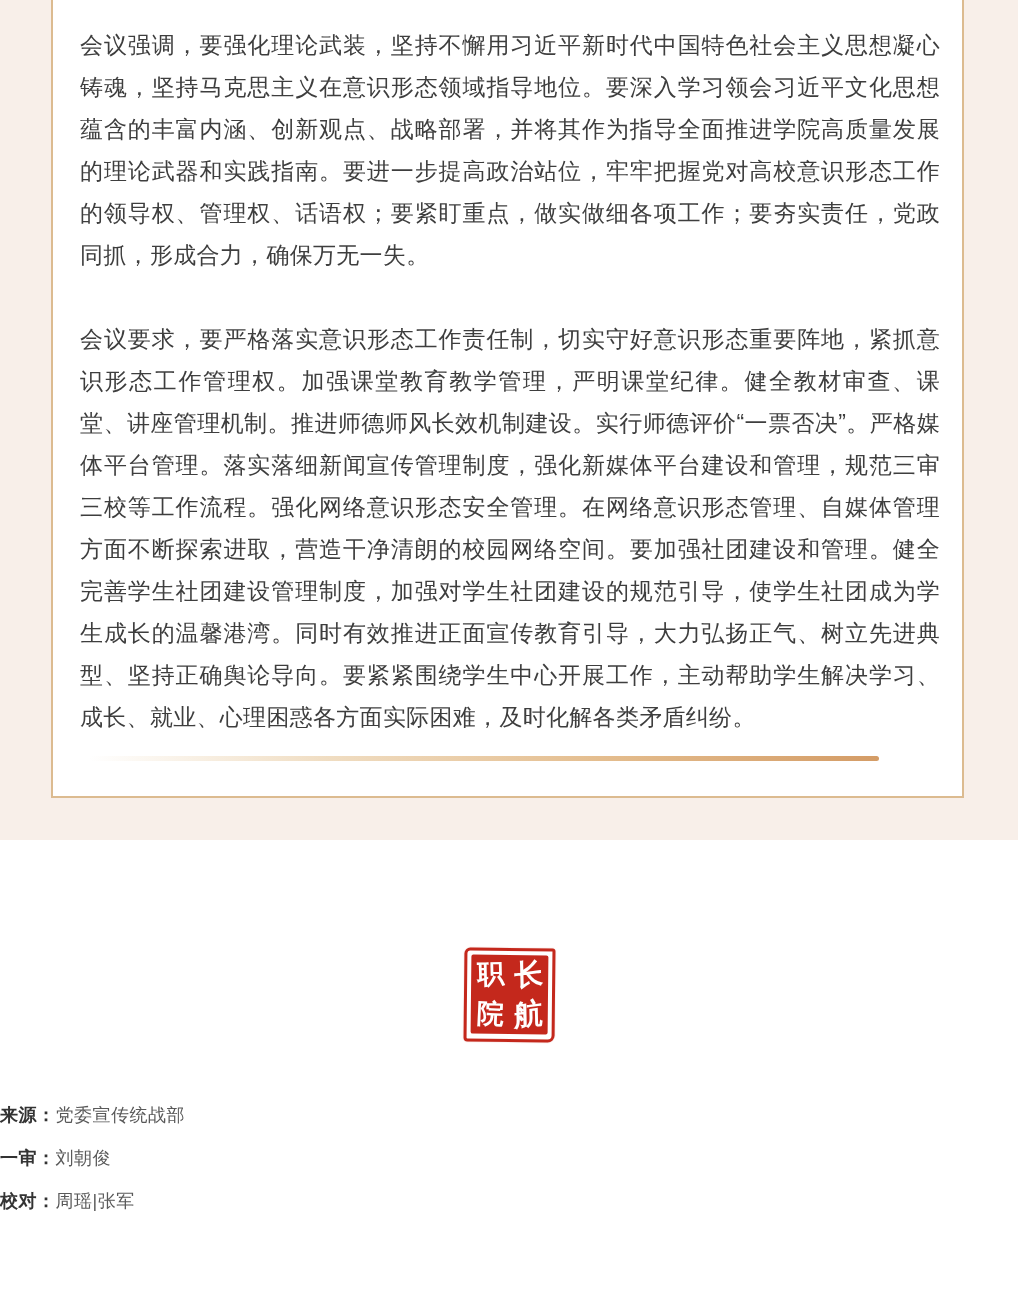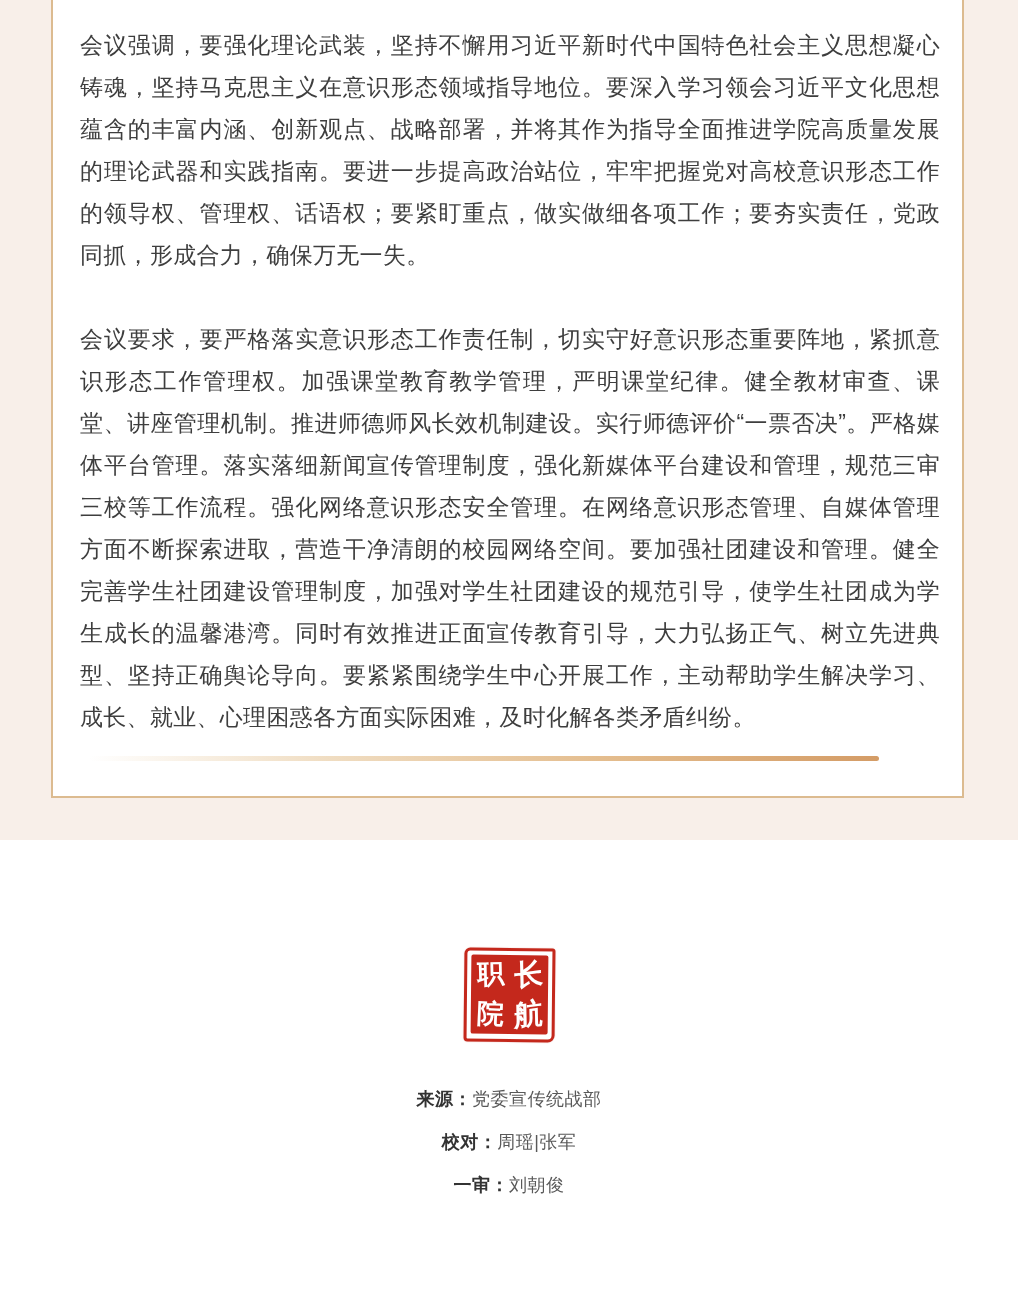--- a/index.html
+++ b/index.html
@@ -83,21 +83,21 @@
     color: #ffffff;
     font-size: 27px;
     line-height: 1;
     font-weight: 700;
     font-family: "Liberation Serif", "DejaVu Serif", serif;
   }
   .seal-char.cursive { transform: rotate(-8deg) skewX(-6deg); font-size: 29px; }
   .seal-char.tl { transform: rotate(-2deg); }
   .seal-char.bl { transform: rotate(2deg); }
 
-  .credits { margin-top: 46px; text-align: center; }
+  .credits { margin-top: 62px; text-align: left; }
   .credit-line {
     font-size: 18px;
     line-height: 22px;
     letter-spacing: 0.5px;
     margin-bottom: 21px;
     white-space: nowrap;
   }
   .credit-label { font-weight: 700; color: var(--credit-label, #333333); }
   .credit-value { font-weight: 400; color: var(--credit-value, #595959); }
 </style>
@@ -123,21 +123,21 @@
         <span class="seal-char bl">院</span>
         <span class="seal-char cursive">航</span>
       </div>
     </div>
 
     <div class="credits">
       <div class="credit-line">
         <span class="credit-label">来源：</span><span class="credit-value">党委宣传统战部</span>
       </div>
       <div class="credit-line">
-        <span class="credit-label">校对：</span><span class="credit-value">周瑶|张军</span>
+        <span class="credit-label">一审：</span><span class="credit-value">刘朝俊</span>
       </div>
       <div class="credit-line">
-        <span class="credit-label">一审：</span><span class="credit-value">刘朝俊</span>
+        <span class="credit-label">校对：</span><span class="credit-value">周瑶|张军</span>
       </div>
     </div>
 
   </div>
 </div>
 
 </body></html>

